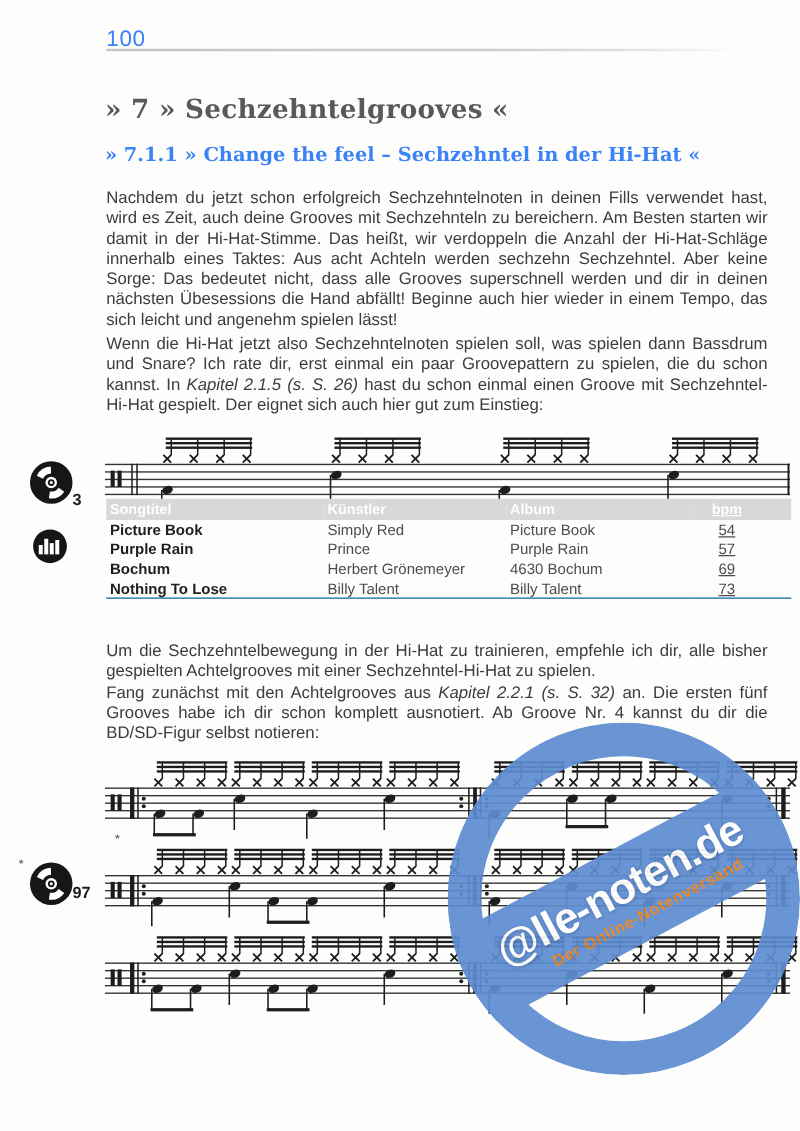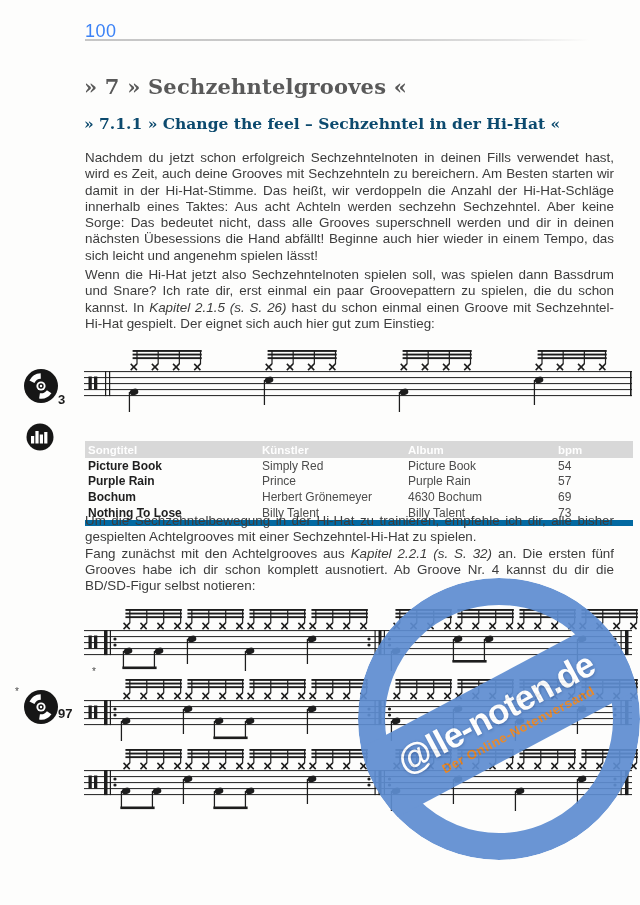--- a/index.html
+++ b/index.html
@@ -6,40 +6,40 @@
   body{width:640px;height:905px;background:#fdfdfc;position:relative;overflow:hidden;
        font-family:"Liberation Sans",sans-serif;}
   .abs{position:absolute;}
   
   .pagenum{left:85px;top:21px;font-size:18px;color:#3b82f6;letter-spacing:.5px;}
   .head-rule{left:85px;top:39px;width:505px;height:2px;
              background:linear-gradient(to right,#c6c6c6 0%,#cccccc 60%,#e3e3e3 85%,rgba(230,230,230,0) 100%);}
   h1.chapter{left:84px;top:74px;margin:0;font-family:"DejaVu Serif",serif;font-weight:700;
              font-size:21px;color:#595959;letter-spacing:.2px;}
   h2.section{left:84px;top:114px;margin:0;font-family:"DejaVu Serif",serif;font-weight:700;
-             font-size:15.5px;color:#0c4a6e;}
+             font-size:15.5px;color:#3b82f6;}
   
   .para{left:85px;width:529px;font-size:13.4px;line-height:16.3px;color:#3c3c3c;
         text-align:justify;hyphens:auto;-webkit-hyphens:auto;}
   .p1{top:150px;}
   .p2{top:267px;}
   .p3{top:513px;}
   .para i{font-style:italic;}
   
   .icon-wrap{width:36px;height:36px;}
   .tracknum{font-weight:700;color:#1c1c1c;font-size:13px;}
   .fnmark{color:#4a4a4a;font-size:10px;}
   
-  .songtable{left:85px;top:441px;width:548px;border-collapse:collapse;table-layout:fixed;
-             border-bottom:6px solid #0369a1;}
+  .songtable{left:85px;top:399px;width:548px;border-collapse:collapse;table-layout:fixed;
+             border-bottom:1px solid #0369a1;}
   .songtable th{background:#d8d8d8;color:#fefefe;font-size:11.5px;font-weight:700;
                 text-align:left;height:17px;padding:0 0 0 3px;}
   .songtable td{font-size:12px;color:#4c4c4c;height:15.6px;padding:0 0 0 3px;vertical-align:middle;}
   .songtable td.c0{font-weight:700;color:#1f1f1f;}
-  .songtable th.cnum,.songtable td.cnum{text-align:left;padding-right:28px;}
+  .songtable th.cnum,.songtable td.cnum{text-align:center;padding-right:28px;text-decoration:underline;}
   
   svg.staff{overflow:visible;}
   
   .wm{left:358px;top:578px;width:282px;height:282px;opacity:.92;z-index:9;}
   .wm-clip{position:absolute;inset:0;border-radius:50%;overflow:hidden;}
   .wm-ring{position:absolute;inset:0;border-radius:50%;border:27px solid #5e8dd1;box-sizing:border-box;}
   .wm-band{position:absolute;left:50%;top:50%;width:310px;height:78px;
            transform:translate(-50%,-50%) rotate(-28deg);background:#5e8dd1;
            display:flex;flex-direction:column;justify-content:center;align-items:center;}
   .wm-title{color:#ffffff;font-weight:700;font-size:35px;letter-spacing:-1px;line-height:1;

